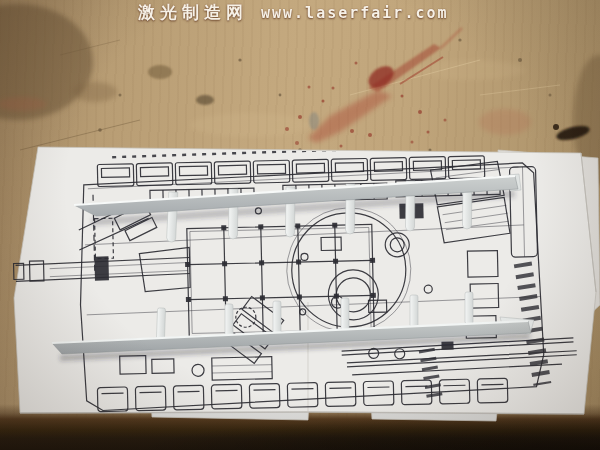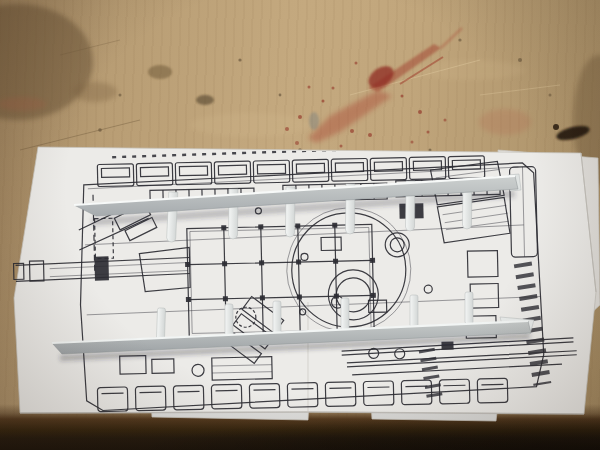--- a/index.html
+++ b/index.html
@@ -299,14 +299,18 @@
       <use href="#tabD" x="406" y="181"></use>
       <use href="#tabD" x="463" y="179"></use>
       <polygon points="508,175 519,174 521,190 510,191" fill="#dfe3e2" stroke="#b4b9b8" stroke-width=".5"></polygon>
       <polygon points="74,205 515,176 518,189 96,216" fill="url(#stripFace)" stroke="#8e9496" stroke-width=".5"></polygon>
       <path d="M74,205 L515,176" stroke="#f7f9f8" stroke-width="2.2" fill="none"></path>
     </g>
   </svg>
 
   <div class="vignette"></div>
 
+  <div class="watermark">
+    <span class="cn">激光制造网</span>
+    <span class="url">www.laserfair.com</span>
+  </div>
 
 </div>
 
 </body></html>

